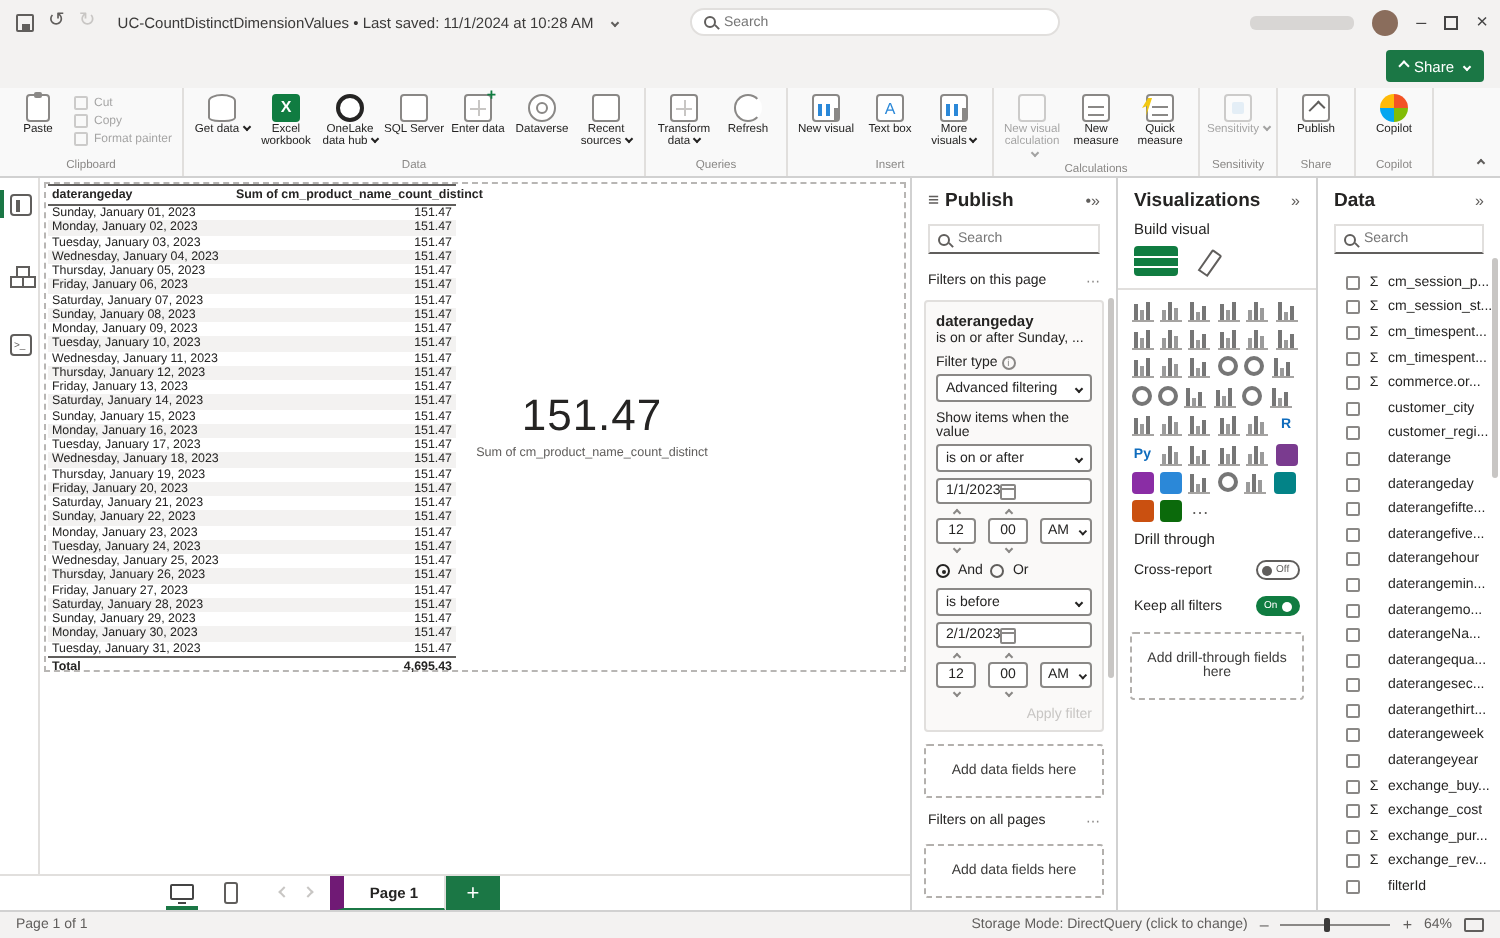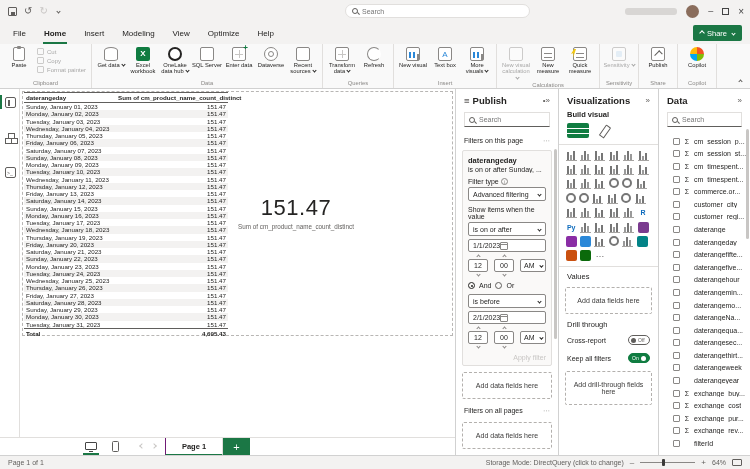--- a/index.html
+++ b/index.html
@@ -133,21 +133,21 @@
   .ampm { width:26px; height:13px; border:1px solid #8a8886; border-radius:2px; background:#fff; font-size:7px; display:flex; align-items:center; padding:0 3px; gap:3px; }
   .radio-row { display:flex; align-items:center; gap:4px; margin-top:6px; font-size:7px; }
   .rd { width:7px; height:7px; border:1px solid #605e5c; border-radius:50%; flex:none; }
   .rd.sel-r { border-color:#252423; position:relative; }
   .rd.sel-r::after { content:""; position:absolute; inset:1.5px; background:#252423; border-radius:50%; }
   .apply-link { text-align:right; font-size:7px; color:#c8c6c4; margin-top:6px; }
   .addbox { margin:4px 6px; border:1px dashed #b3b0ad; border-radius:2px; text-align:center; font-size:7px; color:#3b3a39; padding:9px 2px; }
   .vscroll { position:absolute; right:1px; width:3px; border-radius:2px; background:#c8c6c4; }
 
   .viz-pane { width:100px; }
-  .build-lbl { font-size:7.5px; font-weight:bold; padding:0 8px; }
+  .build-lbl { font-size:7.5px; font-weight:normal; padding:0 8px; }
   .mode-row { display:flex; gap:10px; padding:4px 8px 6px 8px; border-bottom:1px solid #e1dfdd; margin-bottom:3px; }
   .mode-build { width:22px; height:15px; background:#107c41; border-radius:2px; background-image:linear-gradient(#fff,#fff),linear-gradient(#fff,#fff); background-size:100% 1px; background-position:0 5px,0 10px; background-repeat:no-repeat; }
   .mode-format { width:15px; height:15px; position:relative; }
   .mode-format::after { content:""; position:absolute; left:3px; top:2px; width:4px; height:11px; border:1px solid #605e5c; transform:rotate(35deg); border-radius:1px 1px 0 0; }
   #viz-grid { padding:0 5px; width:100px; display:flex; flex-wrap:wrap; }
   .vicon { width:11px; height:11px; margin:1.7px; display:inline-block; position:relative; }
   .vbars { border-bottom:1px solid #a5a3a1; }
   .v0 { background:linear-gradient(#767676,#767676) 1px 100%/2px 8px no-repeat, linear-gradient(#9a9a9a,#9a9a9a) 4px 100%/2px 5px no-repeat, linear-gradient(#767676,#767676) 7px 100%/2px 9px no-repeat; }
   .v1 { background:linear-gradient(#9a9a9a,#9a9a9a) 1px 100%/2px 5px no-repeat, linear-gradient(#767676,#767676) 4px 100%/2px 9px no-repeat, linear-gradient(#9a9a9a,#9a9a9a) 7px 100%/2px 6px no-repeat; }
   .v2 { background:linear-gradient(#767676,#767676) 1px 100%/2px 9px no-repeat, linear-gradient(#9a9a9a,#9a9a9a) 4px 100%/2px 4px no-repeat, linear-gradient(#767676,#767676) 7px 100%/2px 7px no-repeat; }
@@ -176,64 +176,56 @@
 
   
   .pagebar { height:18px; background:#fff; border-top:1px solid #e1dfdd; display:flex; align-items:center; position:relative; }
   .pb-monitor { position:absolute; left:85px; top:4px; width:12px; height:8px; border:1px solid #444; border-radius:1px; }
   .pb-monitor::after { content:""; position:absolute; left:3px; bottom:-3px; width:4px; height:1px; background:#444; }
   .pb-monitor-ul { position:absolute; left:83px; top:15px; width:16px; height:2px; background:#1b7745; }
   .pb-phone { position:absolute; left:112px; top:3px; width:7px; height:11px; border:1px solid #605e5c; border-radius:1.5px; }
   .pb-arrow { position:absolute; top:6px; width:4px; height:4px; border-left:1px solid #c8c6c4; border-bottom:1px solid #c8c6c4; }
   .pb-prev { left:140px; transform:rotate(45deg); }
   .pb-next { left:152px; transform:rotate(225deg); }
-  .page-tab { position:absolute; left:165px; top:0; height:18px; width:58px; background:#fff; border-left:1px solid #701a75; border-right:1px solid #e1dfdd; border-bottom:2px solid #1b7745; font-size:7.5px; font-weight:bold; display:flex; align-items:center; justify-content:center; }
+  .page-tab { position:absolute; left:165px; top:0; height:18px; width:58px; background:#fff; border-left:7px solid #701a75; border-right:1px solid #e1dfdd; border-bottom:2px solid #1b7745; font-size:7.5px; font-weight:bold; display:flex; align-items:center; justify-content:center; }
   .page-add { position:absolute; left:223px; top:0; height:18px; width:27px; background:#1b7745; color:#fff; font-size:11px; display:flex; align-items:center; justify-content:center; }
 
   
   .statusbar { position:absolute; left:0; bottom:0; width:750px; height:14px; background:#f3f2f1; border-top:1px solid #d1d1d1; display:flex; align-items:center; font-size:7px; color:#605e5c; padding:0 8px; }
   .sb-right { margin-left:auto; display:flex; align-items:center; gap:6px; }
   .slider { width:55px; height:1px; background:#8a8886; position:relative; }
   .slider .handle { position:absolute; left:22px; top:-3px; width:3px; height:7px; background:#3b3a39; border-radius:1px; }
   .fit { width:10px; height:7px; border:1px solid #605e5c; border-radius:1px; }
   .sb-sign { font-size:8px; color:#605e5c; }
 </style>
 </head>
 <body>
 
 <div class="titlebar">
   <div class="tb-left">
     <span class="ic-save"></span>
     <span class="ic-undo">↺</span>
     <span class="ic-redo">↻</span>
+    <span class="doc-title"><span>UC-CountDistinctDimensionValues</span> <span>• Last saved: 11/1/2024 at 10:28 AM</span></span>
     <span class="chv" style="color:#605e5c"></span>
   </div>
   <div class="top-search">
     <span class="mag"></span>
     <input placeholder="Search" style="">
   </div>
   <div class="tb-right">
     <span class="user-blur"></span>
     <span class="avatar"></span>
     <span class="win-min">–</span>
     <span class="win-max"></span>
     <span class="win-close">×</span>
   </div>
 </div>
 
 <div class="menubar">
-  <div id="menu-items" style="display:flex">
-      <span class="menu-item">File</span>
-      <span class="menu-item active">Home</span>
-      <span class="menu-item">Insert</span>
-      <span class="menu-item">Modeling</span>
-      <span class="menu-item">View</span>
-      <span class="menu-item">Optimize</span>
-      <span class="menu-item">Help</span>
-    </div>
   <button class="share-btn">
     <span class="share-arrow"></span>
     <span>Share</span>
     <span class="chv"></span>
   </button>
 </div>
 
 <div class="ribbon">
   <div id="ribbon-groups">
       <div class="rgroup">
@@ -681,24 +673,20 @@
         <span class="vicon vsq" style="background: rgb(138, 45, 165);"></span>
         <span class="vicon vsq" style="background: rgb(43, 136, 216);"></span>
         <span class="vicon vbars v2"></span>
         <span class="vicon vcircle"></span>
         <span class="vicon vbars v1"></span>
         <span class="vicon vsq" style="background: rgb(3, 131, 135);"></span>
         <span class="vicon vsq" style="background: rgb(202, 80, 16);"></span>
         <span class="vicon vsq" style="background: rgb(11, 106, 11);"></span>
         <span class="vicon vdots">…</span>
       </div>
-    <div class="values-sect">
-      <div class="mini-lbl">Values</div>
-      <div class="addbox">Add data fields here</div>
-    </div>
     <div class="mini-lbl b">Drill through</div>
     <div class="toggle-row">
       <span class="grow">Cross-report</span>
       <span class="tg">
           <span class="knob"></span>
           <span class="tg-txt">Off</span>
         </span>
     </div>
     <div class="toggle-row">
       <span class="grow">Keep all filters</span>

